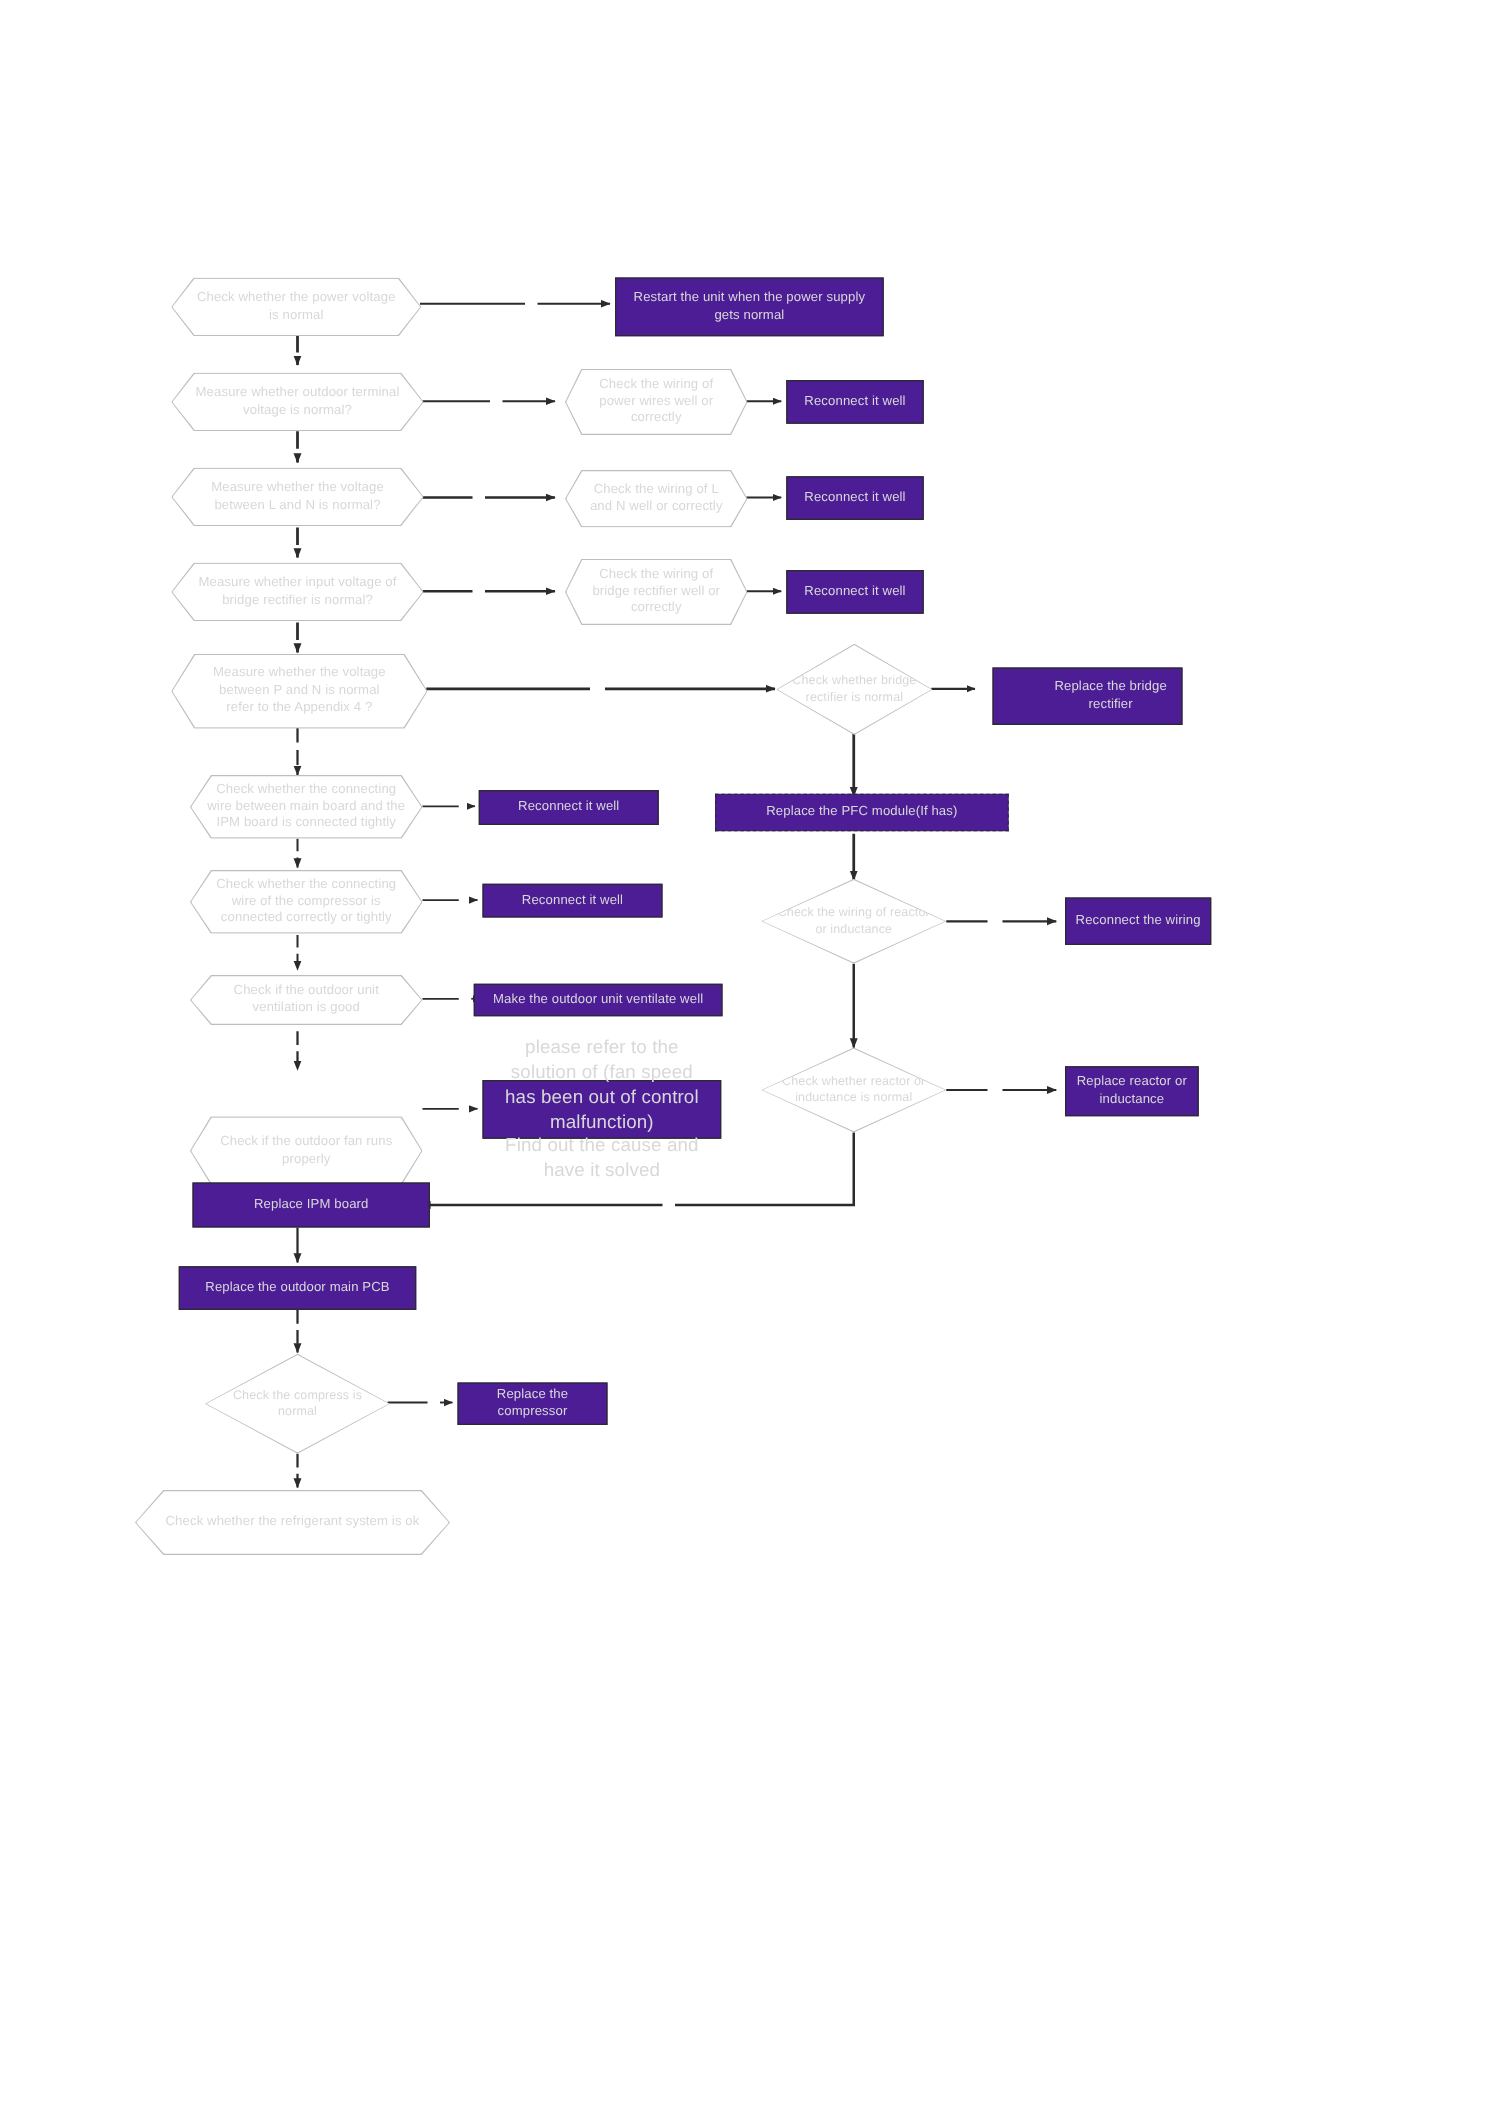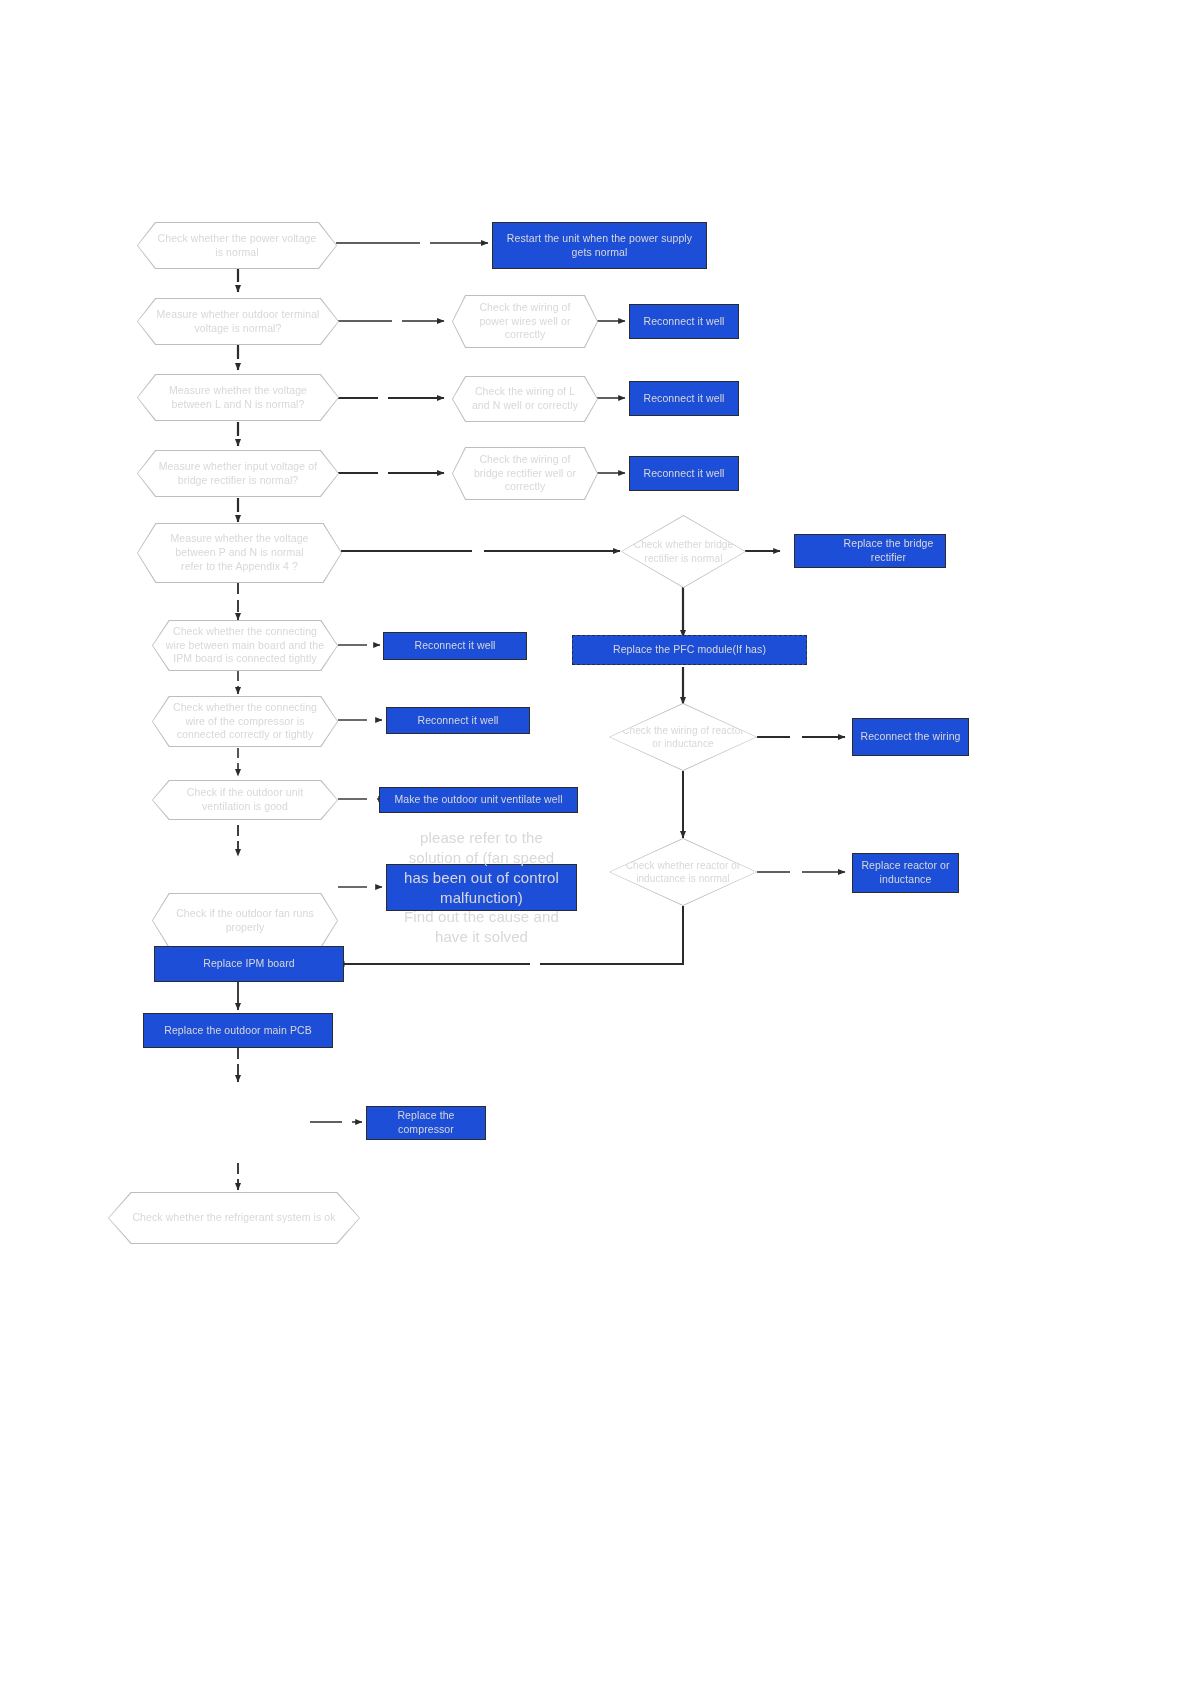--- a/index.html
+++ b/index.html
@@ -38,21 +38,21 @@
     letter-spacing: 0.1px;
   }
   .node-text {
     display: block;
     width: 100%;
     white-space: pre-line;
   }
   
   .rect {
     border: 1.4px solid #2b2b2b;
-    background: #1d4ed8;
+    background: #4c1d95;
   }
   .rect.thin {
     border-width: 1.1px;
   }
   .rect.dashed {
     border: 1.3px dashed #2b2b2b;
   }
   
   .hex {
     background: #bdbdbd;
@@ -245,21 +245,21 @@
 between P and N is normal
 refer to the Appendix 4 ?</span>
   </div>
 
   <div class="node diamond" style="left:621px; top:515px; width:125px; height:73px;">
     <div class="inner"></div>
     <span class="node-text">Check whether bridge
 rectifier is normal</span>
   </div>
 
-  <div class="node rect thin" style="left:794px; top:534px; width:152px; height:34px;padding-left:43px;">
+  <div class="node rect thin" style="left:794px; top:534px; width:152px; height:46px;padding-left:43px;">
     <span class="node-text">Replace the bridge rectifier</span>
   </div>
 
   <div class="node hex" style="left:152px; top:620px; width:186px; height:51px;">
     <div class="inner"></div>
     <span class="node-text">Check whether the connecting
 wire between main board and the
 IPM board is connected tightly</span>
   </div>
 
@@ -326,20 +326,25 @@
   </div>
 
   <div class="node rect" style="left:154px; top:946px; width:190px; height:36px;">
     <span class="node-text">Replace IPM  board</span>
   </div>
 
   <div class="node rect" style="left:143px; top:1013px; width:190px; height:35px;">
     <span class="node-text">Replace the outdoor main PCB</span>
   </div>
 
+  <div class="node diamond" style="left:164px; top:1083px; width:148px; height:80px;">
+    <div class="inner"></div>
+    <span class="node-text">Check the compress is
+normal</span>
+  </div>
 
   <div class="node rect thin" style="left:366px; top:1106px; width:120px; height:34px;">
     <span class="node-text">Replace the compressor</span>
   </div>
 
   <div class="node hex" style="left:108px; top:1192px; width:252px; height:52px;">
     <div class="inner"></div>
     <span class="node-text">Check whether the refrigerant system is ok</span>
   </div>
 

